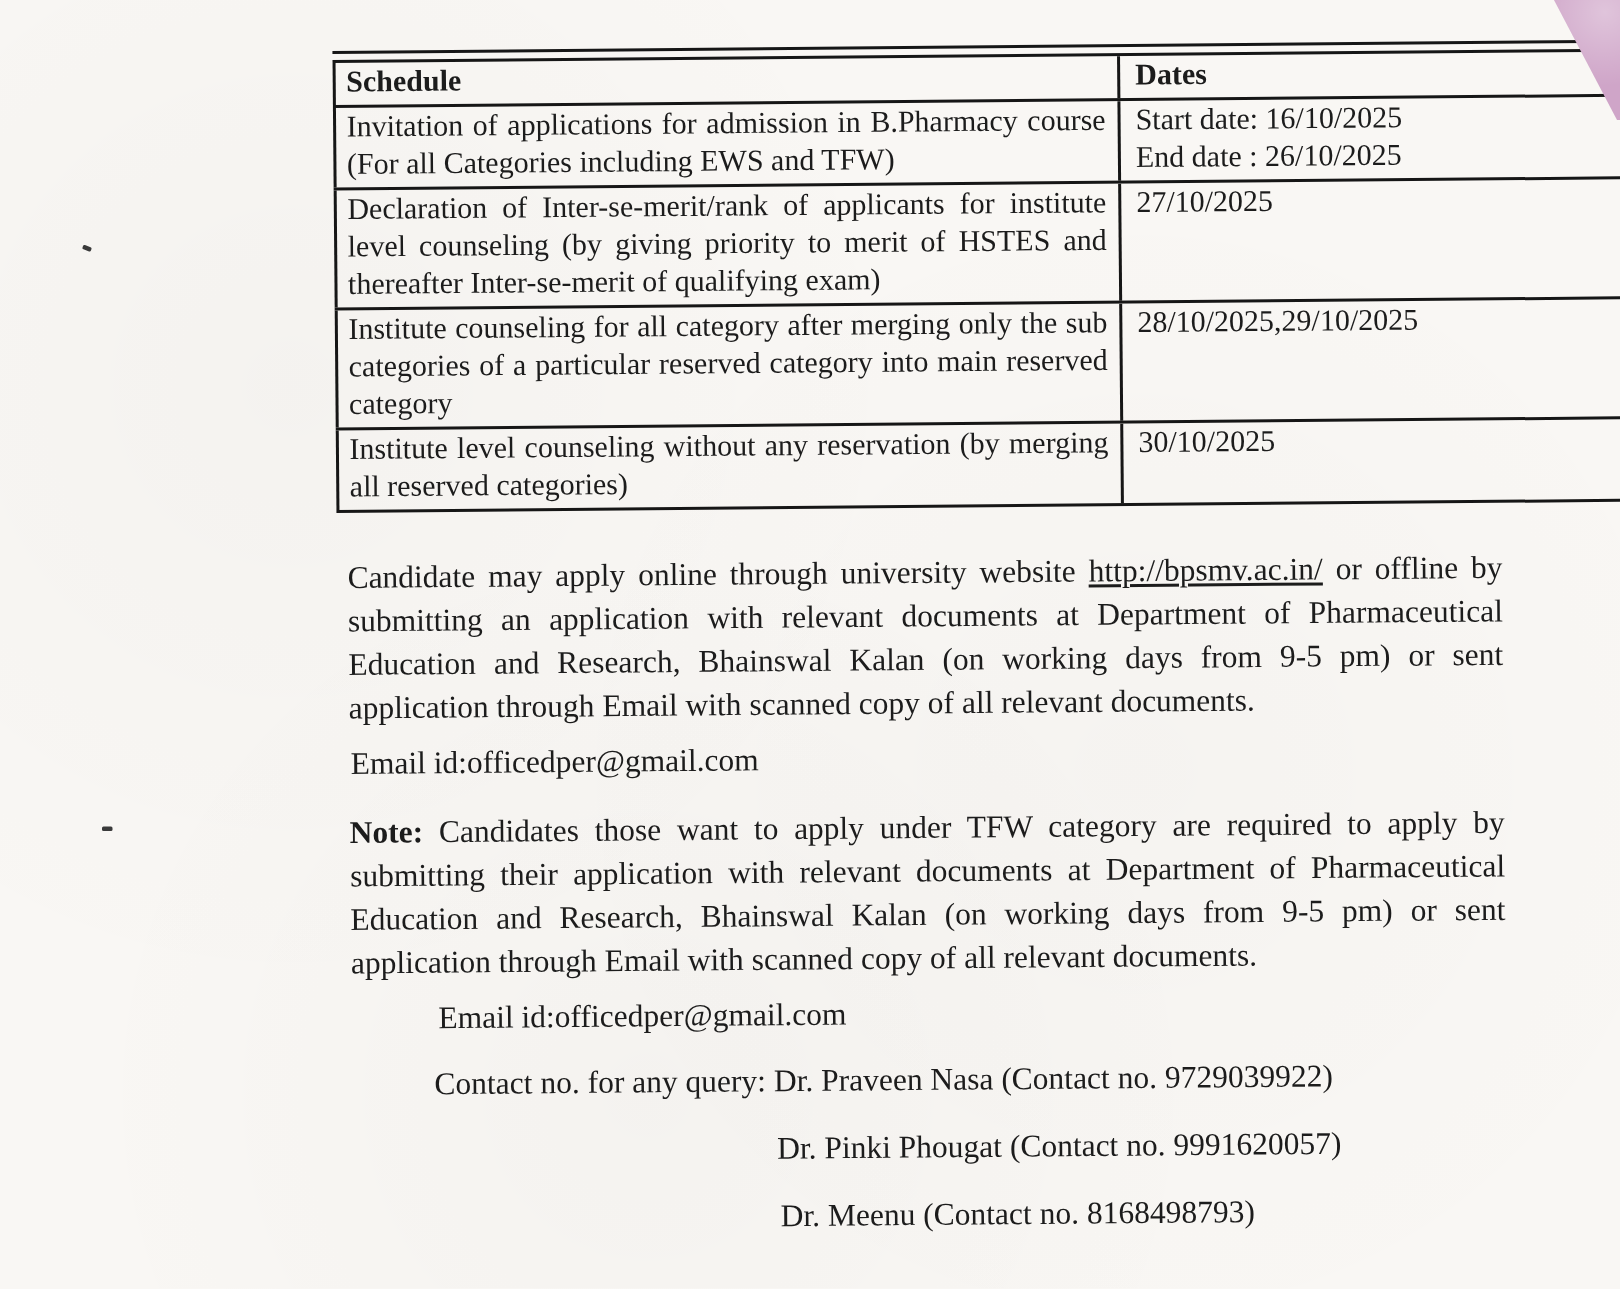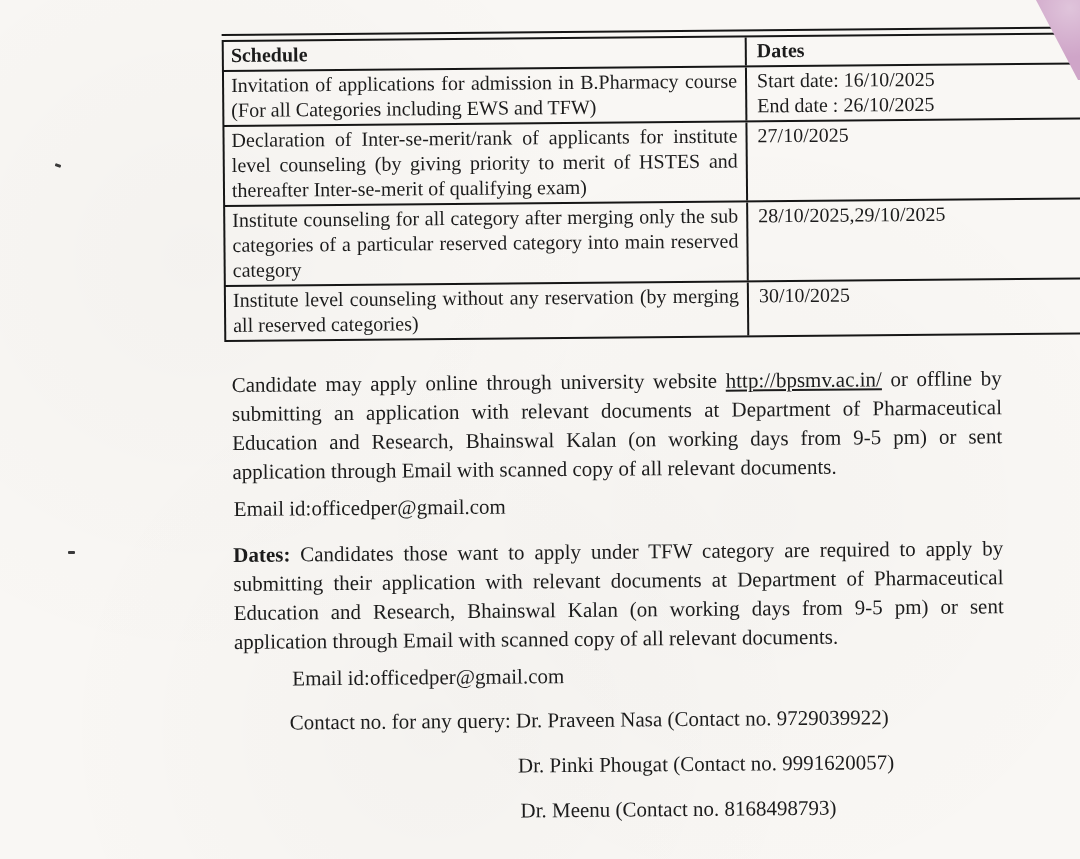--- a/index.html
+++ b/index.html
@@ -103,21 +103,21 @@
     </div>
   </div>
 
   <div class="para" style="top:371px;">
     <span>Candidate may apply online through university website </span><span class="doc-link">http://bpsmv.ac.in/</span><span> or offline by submitting an application with relevant documents at Department of Pharmaceutical Education and Research, Bhainswal Kalan (on working days from 9-5 pm) or sent application through Email with scanned copy of all relevant documents.</span>
   </div>
 
   <div class="line" style="left:233px; top:496px;">Email id:officedper@gmail.com</div>
 
   <div class="para" style="top:541px;">
-    <span class="bold">Dates:</span><span> Candidates those want to apply under TFW category are required to apply by submitting their application with relevant documents at Department of Pharmaceutical Education and Research, Bhainswal Kalan (on working days from 9-5 pm) or sent application through Email with scanned copy of all relevant documents.</span>
+    <span class="bold">Note:</span><span> Candidates those want to apply under TFW category are required to apply by submitting their application with relevant documents at Department of Pharmaceutical Education and Research, Bhainswal Kalan (on working days from 9-5 pm) or sent application through Email with scanned copy of all relevant documents.</span>
   </div>
 
   <div class="line" style="left:290px; top:666px;">Email id:officedper@gmail.com</div>
 
   <div class="line" style="left:287px; top:710px;">
     <span>Contact no. for any query: </span><span>Dr. Praveen Nasa (Contact no. 9729039922)</span>
   </div>
   <div class="line" style="left:515px; top:755px;">Dr. Pinki Phougat (Contact no. 9991620057)</div>
   <div class="line" style="left:517px; top:800px;">Dr. Meenu (Contact no. 8168498793)</div>
 

